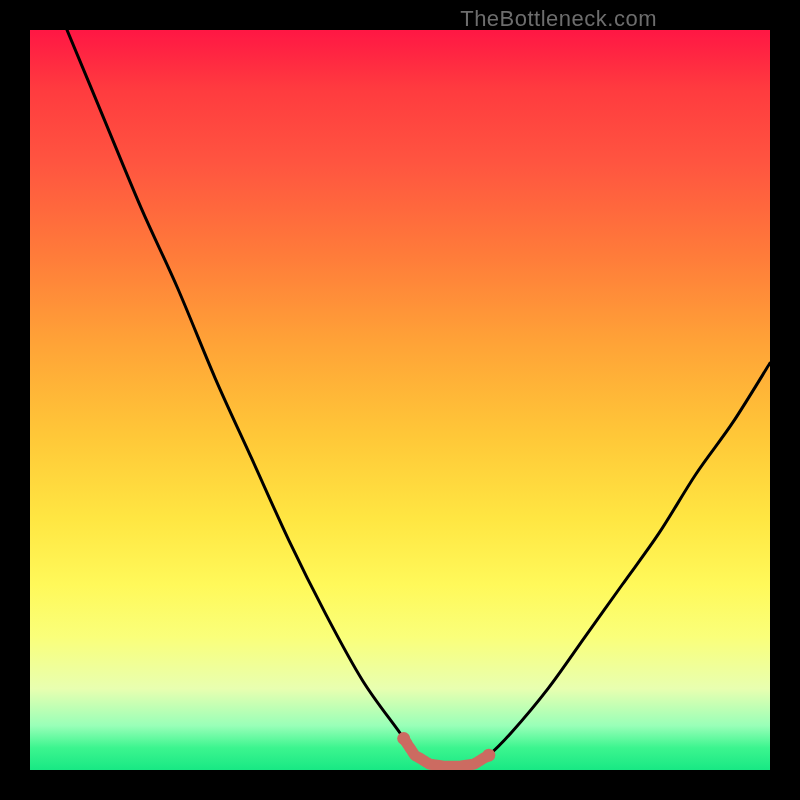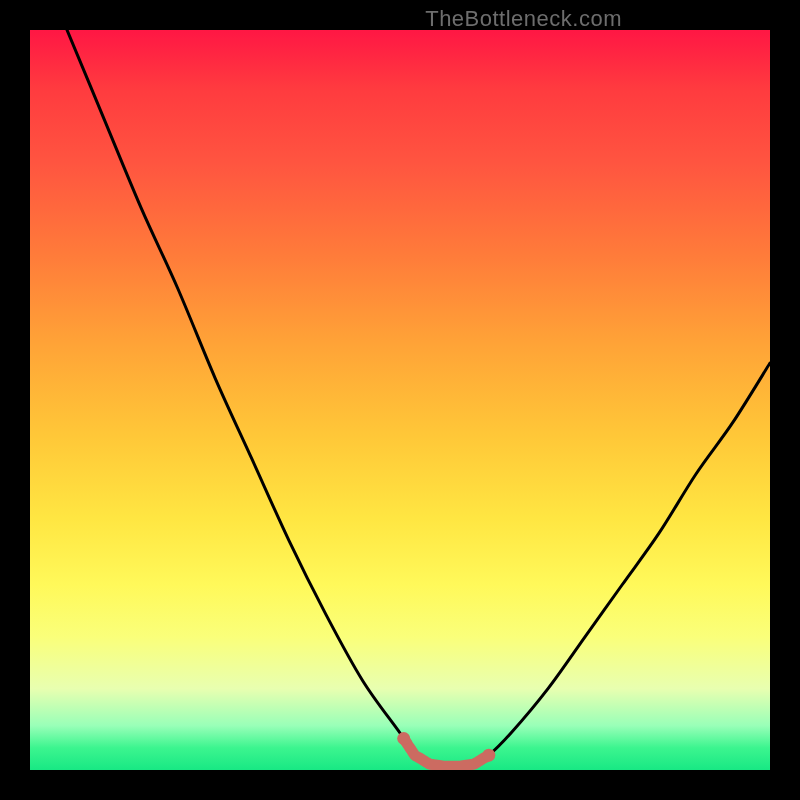--- a/index.html
+++ b/index.html
@@ -11,20 +11,21 @@
     overflow: hidden;
     font-family: Arial, Helvetica, sans-serif;
   }
   .frame {
     position: absolute;
     left: 0;
     top: 0;
     width: 634px;
     height: 800px;
     background: #000;
+    padding-left: 35px;
   }
   .plot {
     position: absolute;
     left: 30px;
     top: 30px;
     width: 740px;
     height: 740px;
     background: linear-gradient(to bottom,
       #ff1744 0%,
       #ff3b3f 8%,

